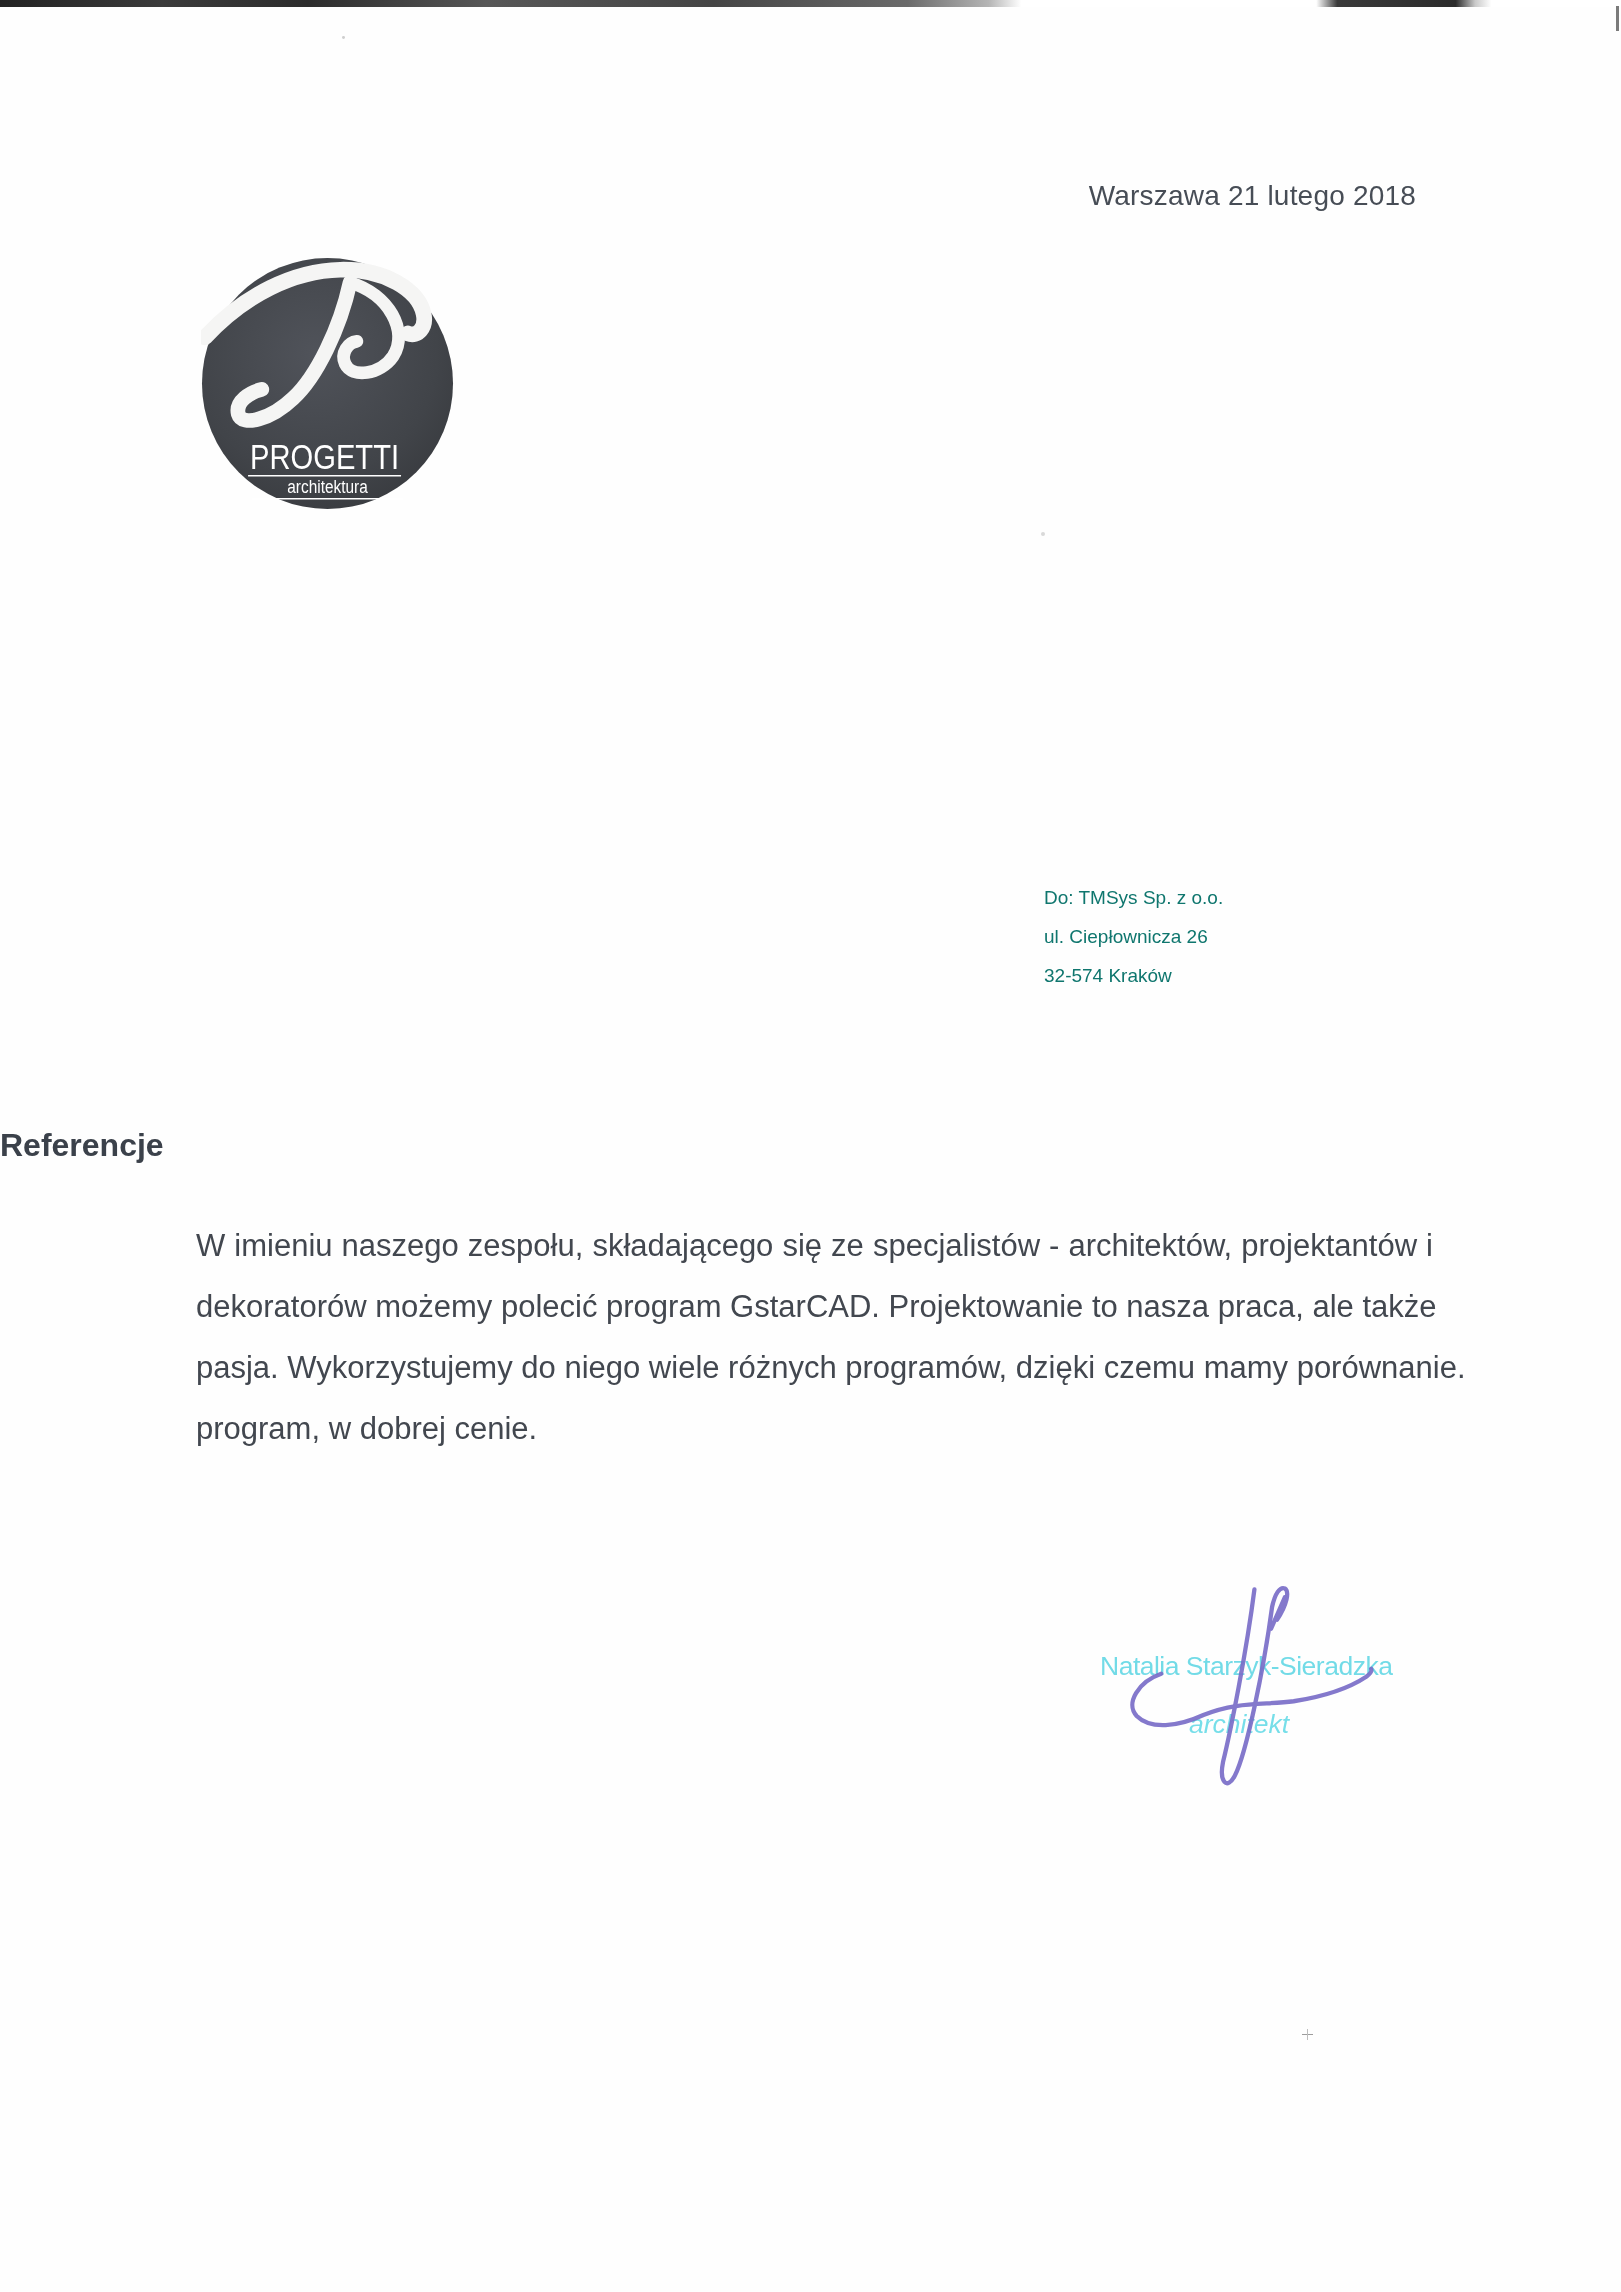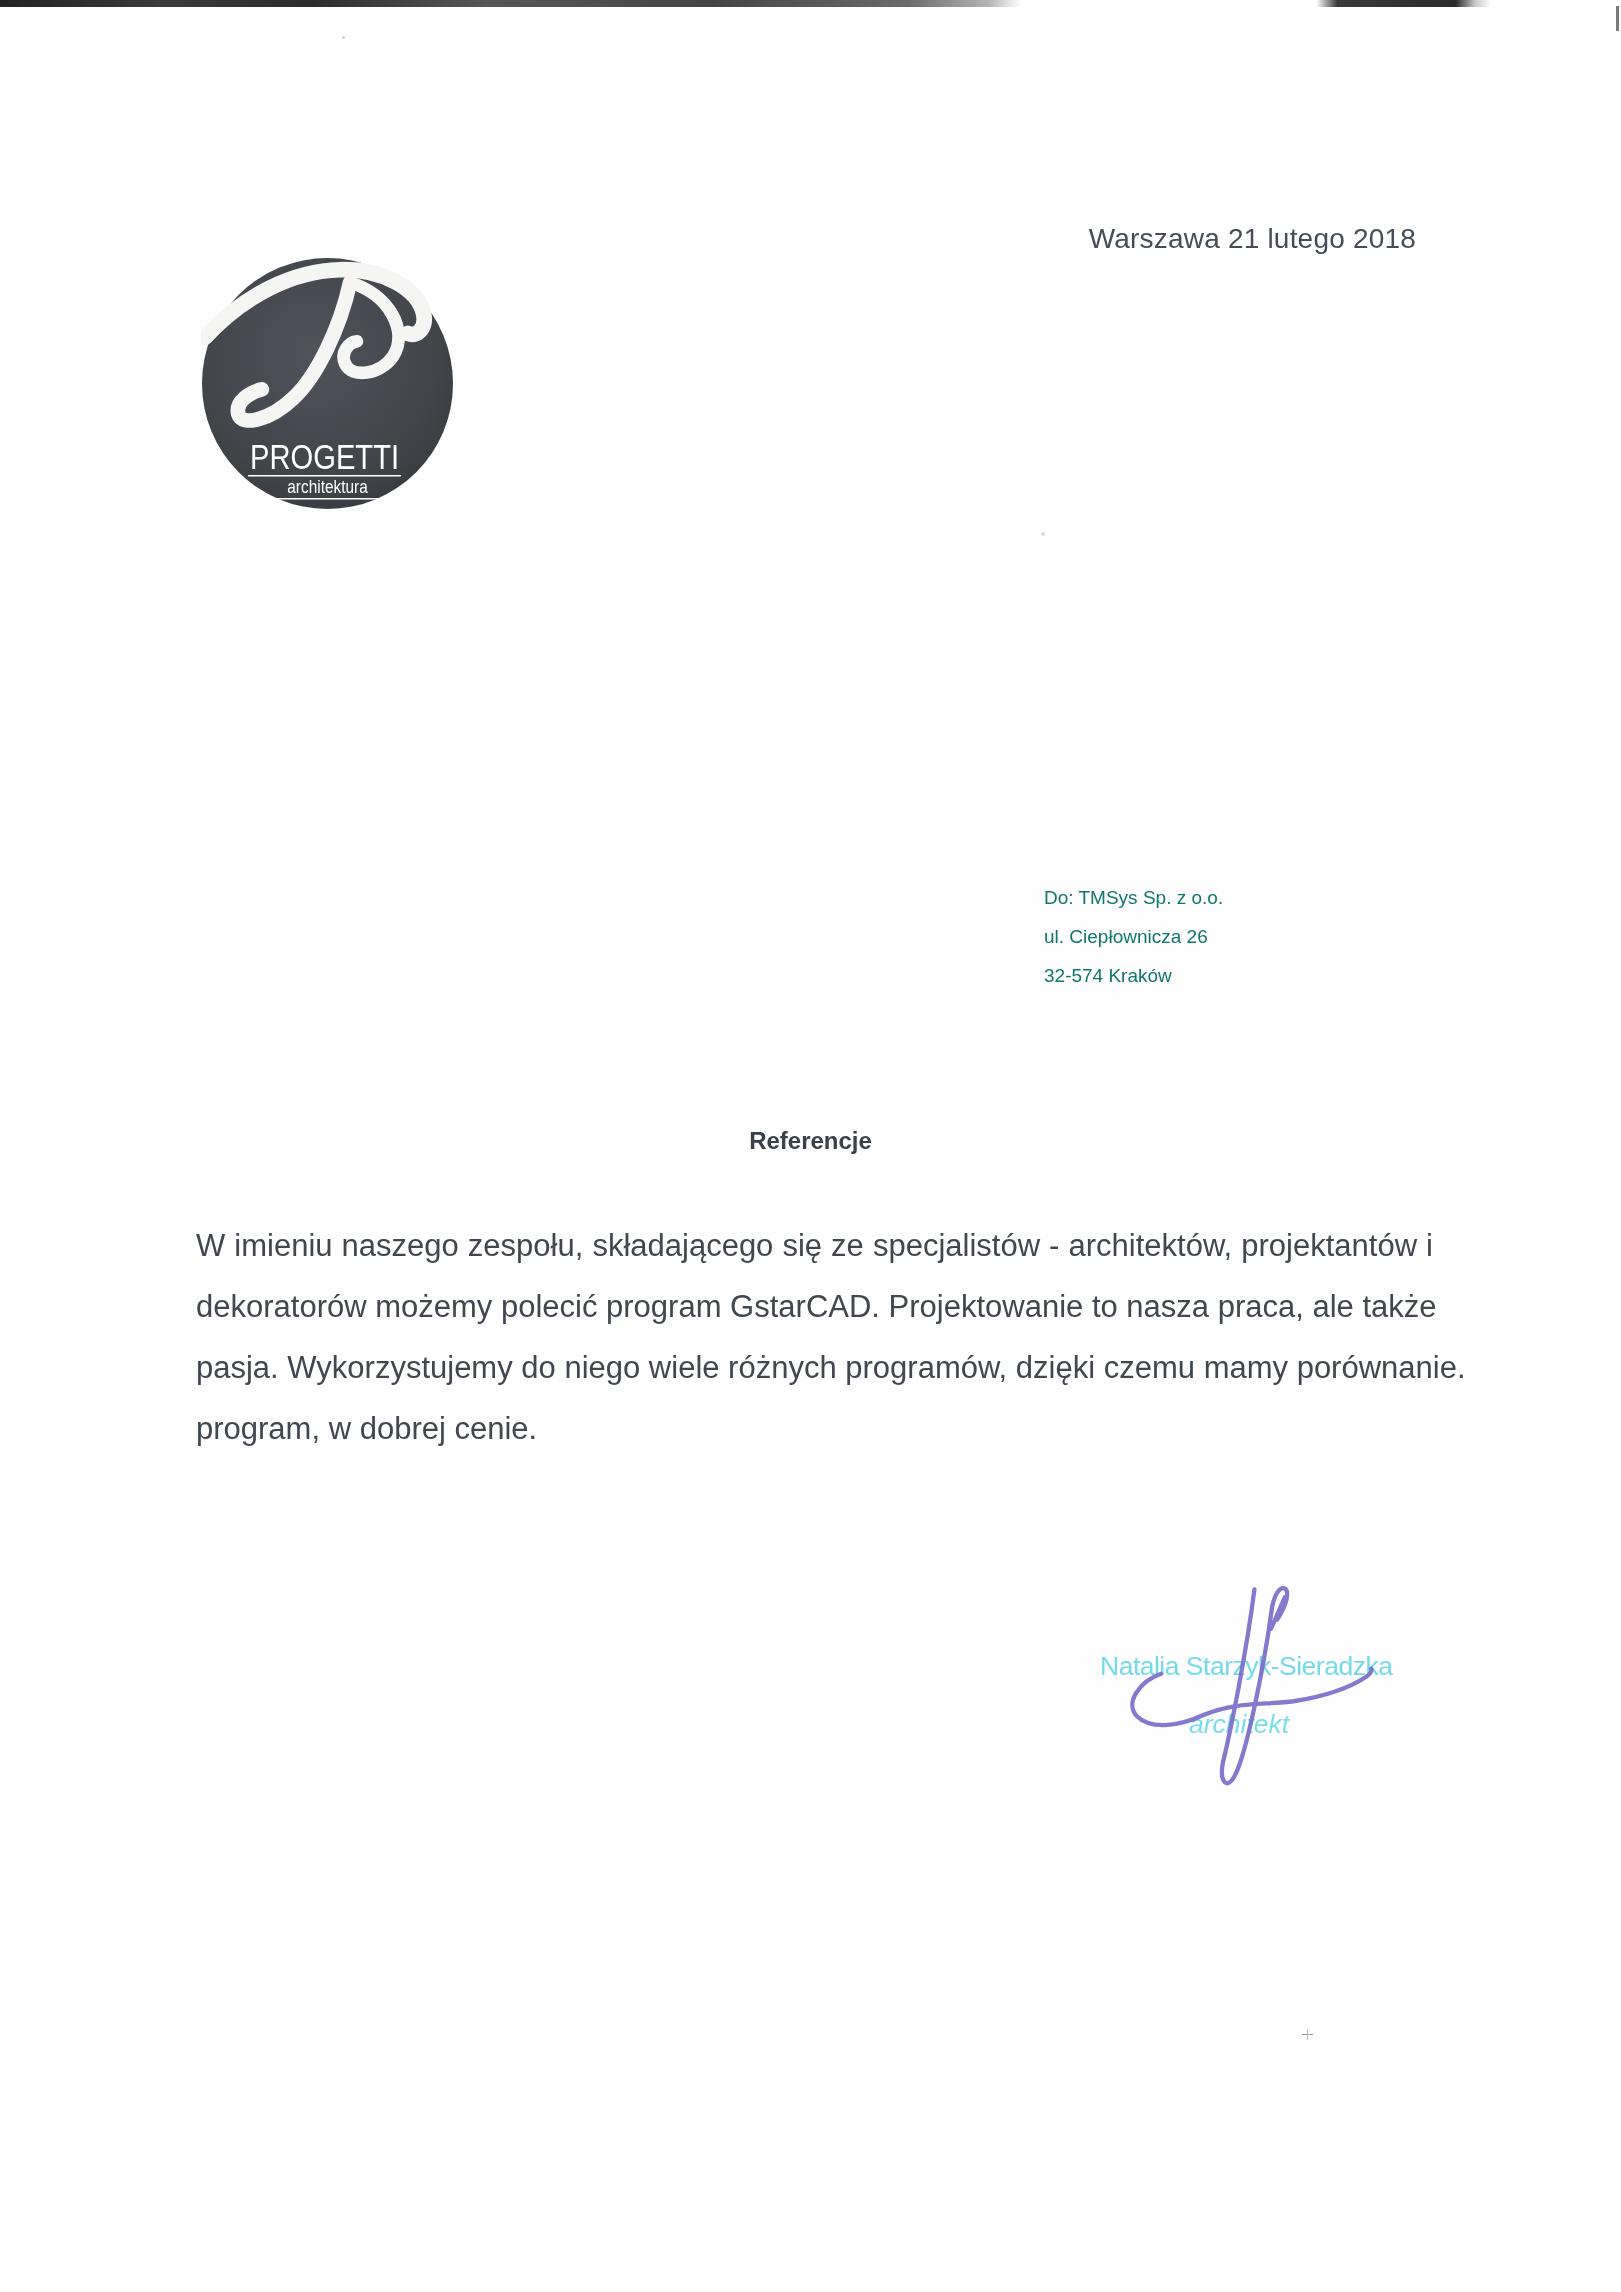--- a/index.html
+++ b/index.html
@@ -17,37 +17,37 @@
     background:linear-gradient(90deg,
       #222 0%, #3b3b3b 10%, #2c2c2c 19%, #575757 30%, #454545 44%,
       #6a6a6a 56%, #b5b5b5 61%, #ffffff 63%,
       #ffffff 81.2%, #3a3a3a 82.5%, #2b2b2b 89.8%, #c9c9c9 91%,
       #ffffff 92%, #ffffff 100%);
   }
   .edge-tick{position:absolute;left:1616px;top:5.9px;width:2.9px;height:25.5px;background:#5a5a5a;opacity:.8;}
 
   .date-line{
     position:absolute;top:180px;right:205px;
-    font-size:28px;letter-spacing:0.2px;color:#474d56;margin-top:43px;
+    font-size:28px;letter-spacing:0.2px;color:#474d56;
   }
 
   .logo{position:absolute;left:201px;top:257px;width:253px;height:253px;}
 
   .sender{
     position:absolute;left:196px;top:547px;
     font-size:28px;line-height:44px;color:#40454d;
   }
   .recipient{
     position:absolute;left:1044px;top:878px;
     font-size:19px;line-height:39px;color:#0f766e;
   }
 
   .letter-title{
     position:absolute;left:0;top:1127px;width:1621px;
-    text-align:center;font-size:24px;font-weight:600;color:#3b414a;
+    text-align:left;font-size:32px;font-weight:600;color:#3b414a;
   }
 
   .body-par{position:absolute;left:196px;top:1215px;width:1237px;}
   .jline{
     height:61px;line-height:61px;font-size:31px;color:#42474f;
     text-align:justify;text-align-last:justify;white-space:nowrap;
   }
   .jline.last{text-align:right;text-align-last:left;}
 
   

